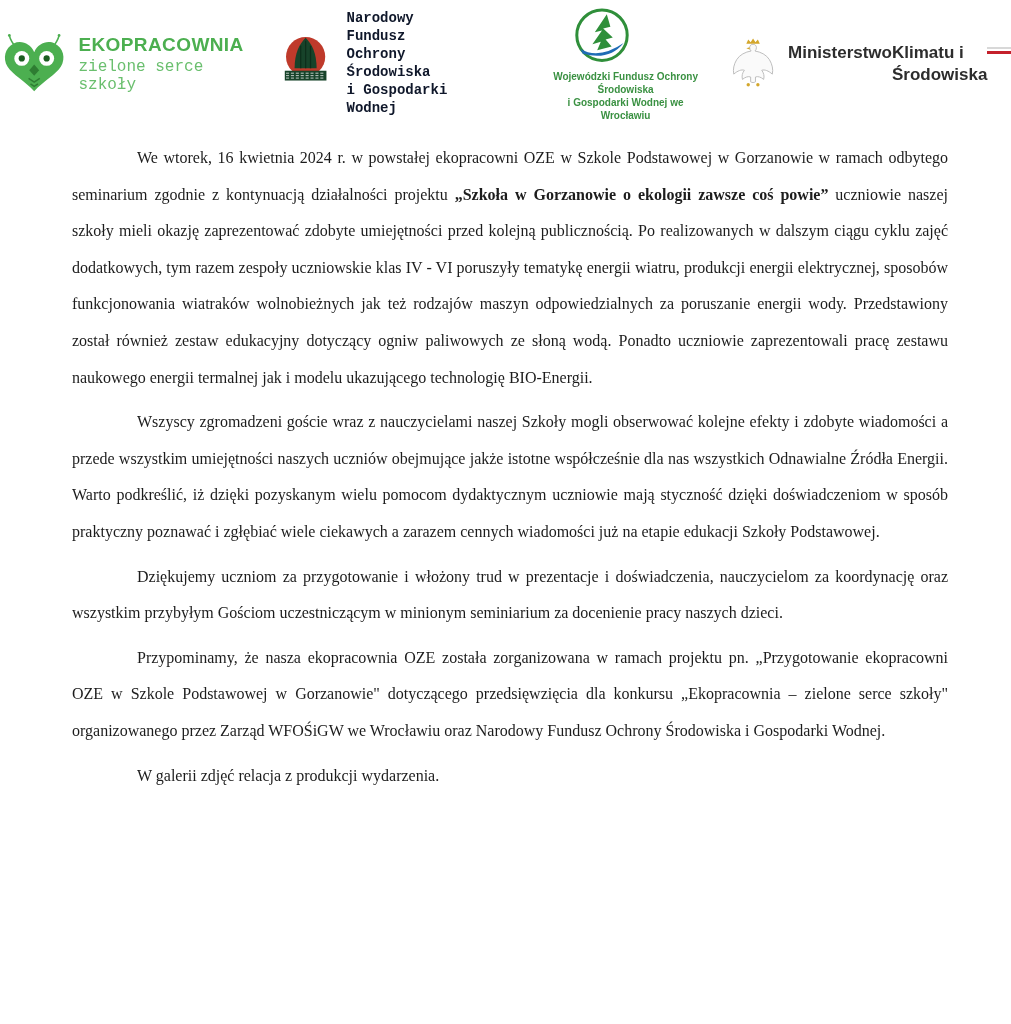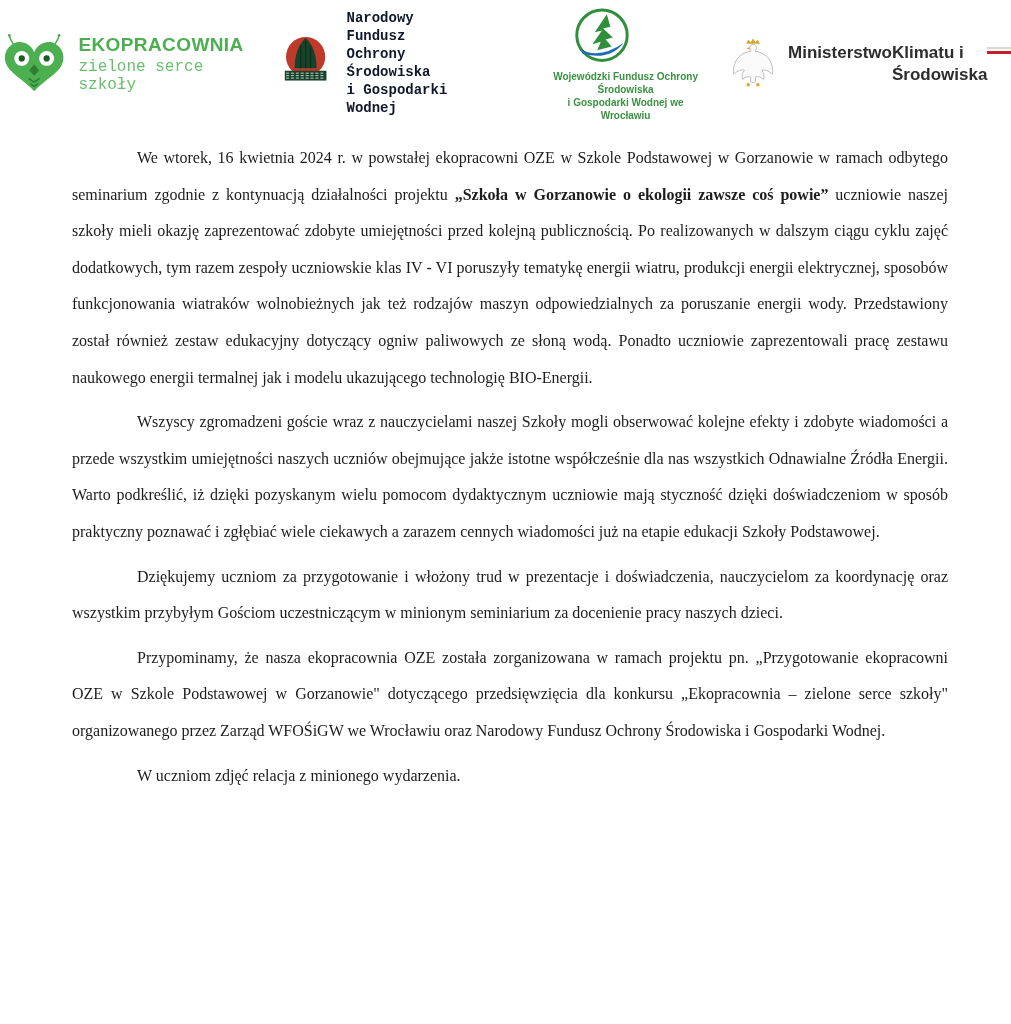--- a/index.html
+++ b/index.html
@@ -120,14 +120,14 @@
     </div>
   </div>
 
 </header>
 
 <main>
   <p><span>We wtorek, 16 kwietnia 2024 r. w powstałej ekopracowni OZE w Szkole Podstawowej w Gorzanowie w ramach odbytego seminarium zgodnie z kontynuacją działalności projektu </span><strong>„Szkoła w Gorzanowie o ekologii zawsze coś powie”</strong><span> uczniowie naszej szkoły mieli okazję zaprezentować zdobyte umiejętności przed kolejną publicznością. Po realizowanych w dalszym ciągu cyklu zajęć dodatkowych, tym razem zespoły uczniowskie klas IV - VI poruszyły tematykę energii wiatru, produkcji energii elektrycznej, sposobów funkcjonowania wiatraków wolnobieżnych jak też rodzajów maszyn odpowiedzialnych za poruszanie energii wody. Przedstawiony został również zestaw edukacyjny dotyczący ogniw paliwowych ze słoną wodą. Ponadto uczniowie zaprezentowali  pracę zestawu naukowego energii termalnej jak i modelu ukazującego technologię BIO-Energii.</span></p>
   <p>Wszyscy zgromadzeni goście wraz z nauczycielami naszej Szkoły mogli obserwować kolejne efekty i zdobyte wiadomości a przede wszystkim umiejętności naszych uczniów obejmujące jakże istotne współcześnie dla nas wszystkich Odnawialne Źródła Energii. Warto podkreślić, iż dzięki pozyskanym wielu pomocom dydaktycznym uczniowie mają styczność dzięki doświadczeniom w sposób praktyczny poznawać i zgłębiać wiele ciekawych a zarazem cennych wiadomości już na etapie edukacji Szkoły Podstawowej.</p>
   <p>Dziękujemy uczniom za przygotowanie i włożony trud w prezentacje i doświadczenia, nauczycielom za koordynację oraz wszystkim przybyłym Gościom uczestniczącym w minionym seminiarium za docenienie pracy naszych dzieci.</p>
   <p>Przypominamy, że nasza ekopracownia OZE została zorganizowana w ramach projektu pn. „Przygotowanie ekopracowni OZE w Szkole Podstawowej w Gorzanowie" dotyczącego przedsięwzięcia dla konkursu „Ekopracownia – zielone serce szkoły" organizowanego przez Zarząd WFOŚiGW we Wrocławiu oraz Narodowy Fundusz Ochrony Środowiska i Gospodarki Wodnej.</p>
-  <p class="last">W uczniom zdjęć relacja z minionego wydarzenia.</p>
+  <p class="last">W galerii zdjęć relacja z produkcji wydarzenia.</p>
 </main>
 
 </body></html>

